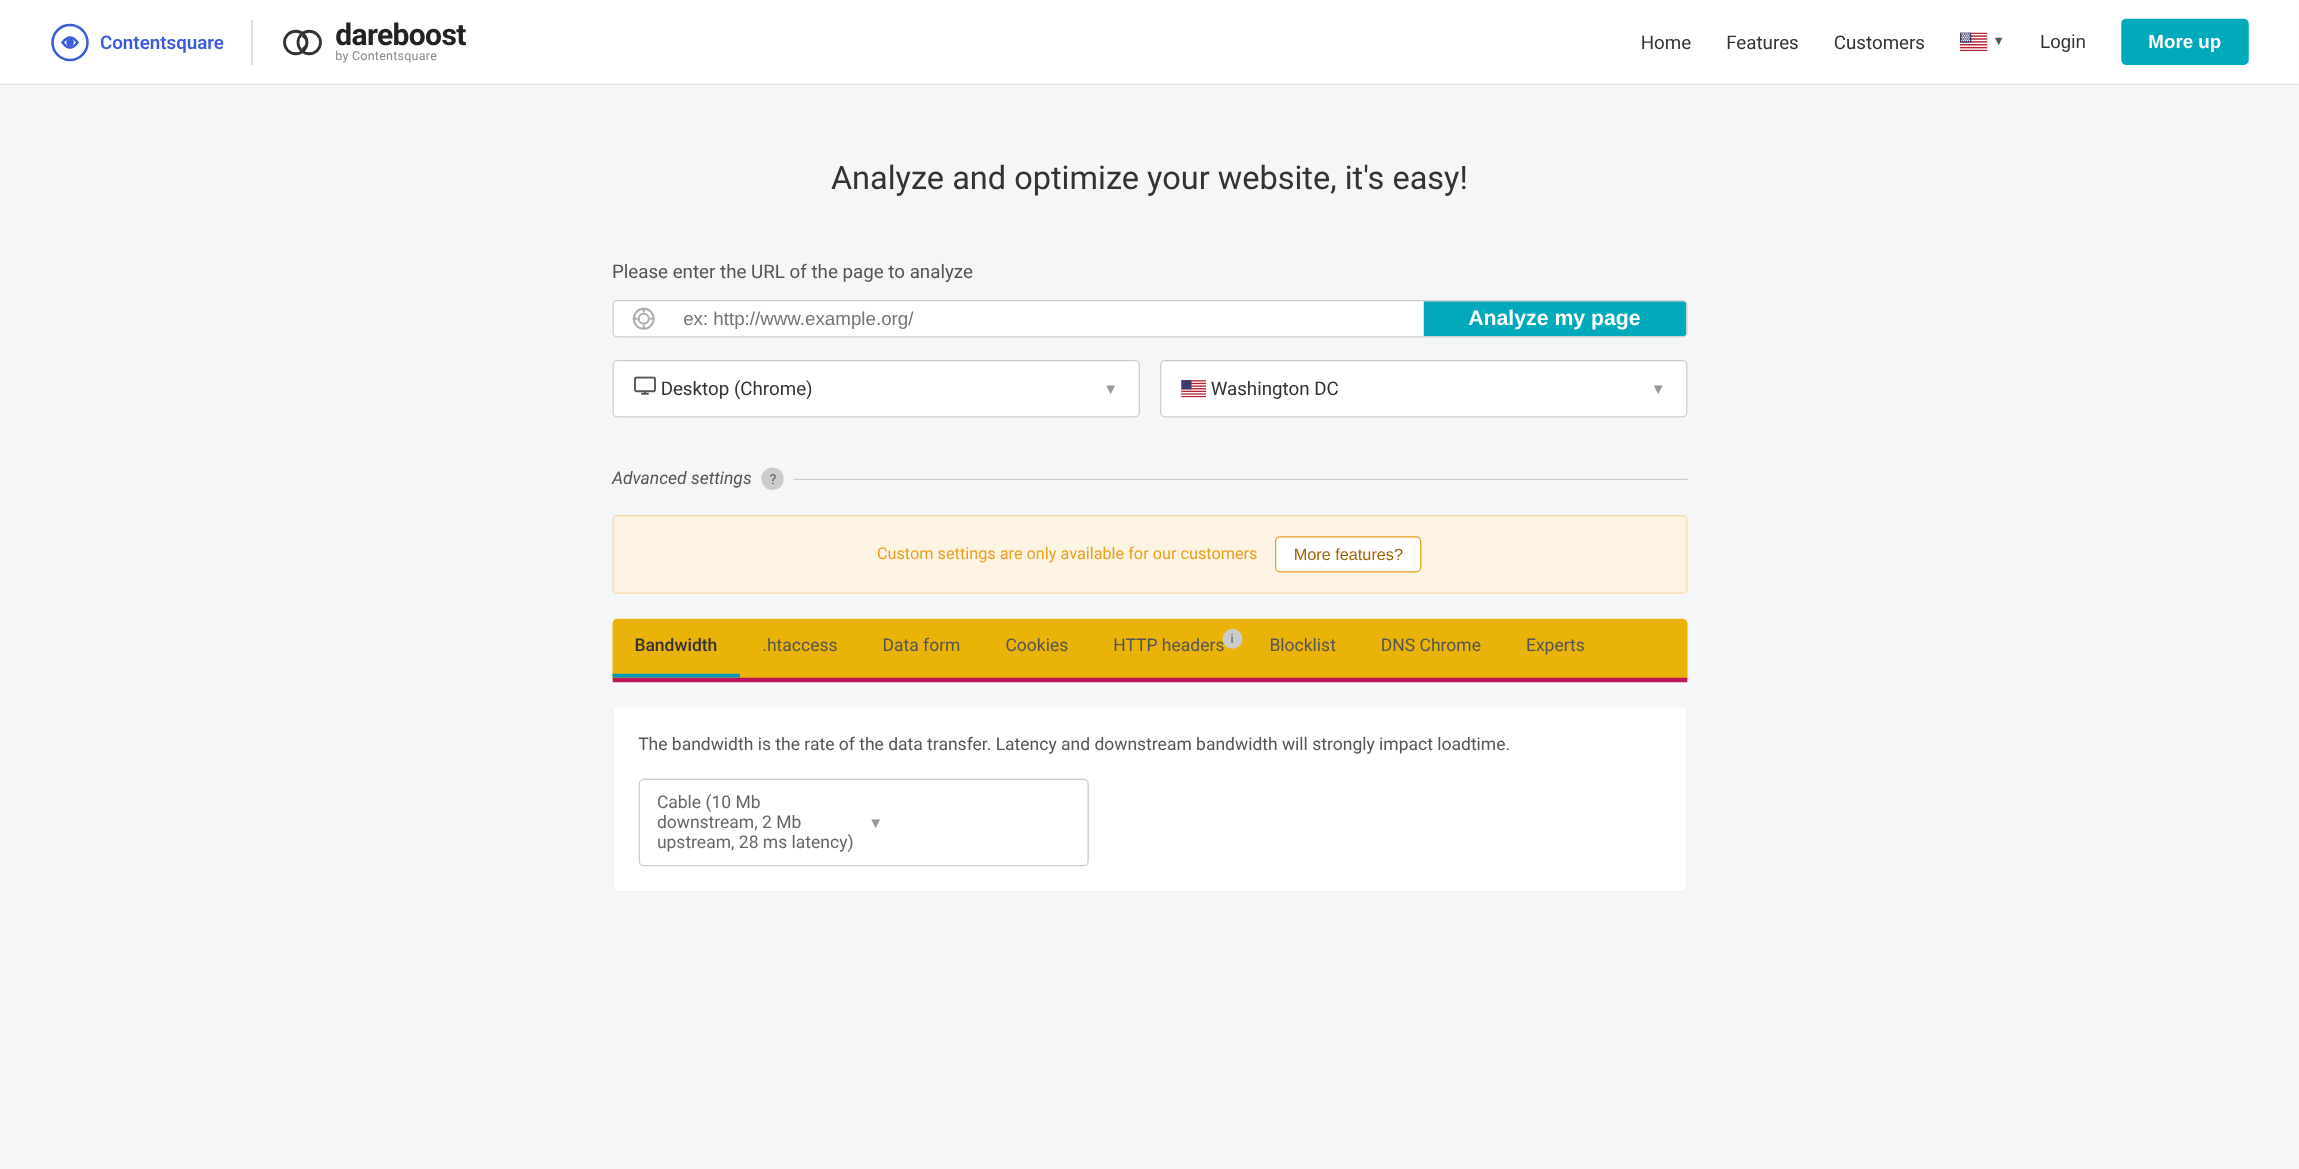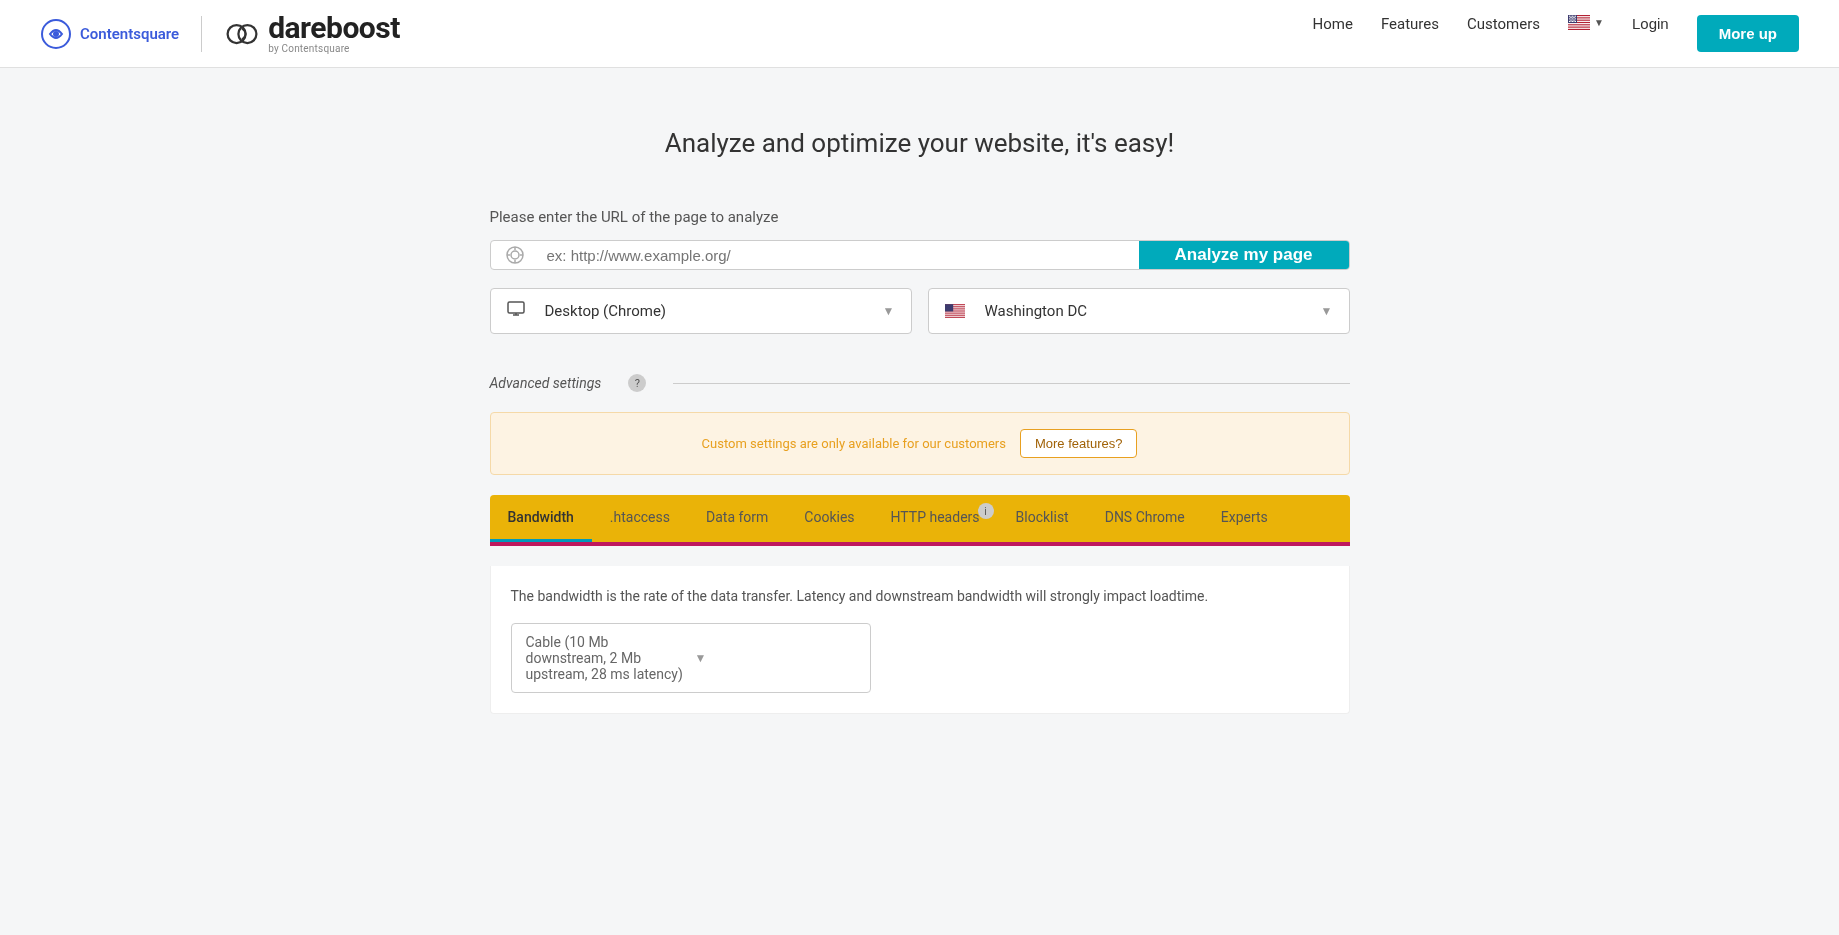--- a/index.html
+++ b/index.html
@@ -41,39 +41,39 @@
     .dareboost-logo {
       display: flex;
       align-items: center;
       gap: 8px;
     }
     .dareboost-logo-text {
       display: flex;
       flex-direction: column;
     }
     .dareboost-name {
-      font-size: 30px;
+      font-size: 24px;
       font-weight: 700;
       color: #222;
       line-height: 1;
       letter-spacing: -0.5px;
     }
     .dareboost-sub {
       font-size: 10px;
       color: #888;
       letter-spacing: 0.2px;
     }
     .db-icon {
       width: 36px;
       height: 28px;
     }
 
     .header-nav {
       display: flex;
-      align-items: flex-start;
+      align-items: center;
       gap: 28px;
       margin-left: 33px;
     }
     .nav-link {
       color: #333;
       font-size: 15px;
       text-decoration: none;
       cursor: pointer;
     }
 
@@ -179,21 +179,21 @@
     }
     .dropdown-select {
       flex: 1;
       display: flex;
       align-items: center;
       border: 1px solid #ccc;
       border-radius: 4px;
       background: #fff;
       padding: 12px 16px;
       cursor: pointer;
-      gap: 20px;
+      gap: 4px;
       position: relative;
     }
     .dropdown-icon {
       color: #555;
       font-size: 16px;
     }
     .dropdown-label {
       flex: 1;
       font-size: 15px;
       color: #333;
@@ -205,21 +205,21 @@
     .flag-sm {
       width: 20px;
       height: 14px;
       display: inline-block;
     }
 
     
     .advanced-settings-row {
       display: flex;
       align-items: center;
-      gap: 27px;
+      gap: 8px;
       margin-bottom: 20px;
     }
     .advanced-label {
       font-size: 14px;
       font-style: italic;
       color: #555;
       cursor: pointer;
     }
     .help-circle {
       width: 18px;

